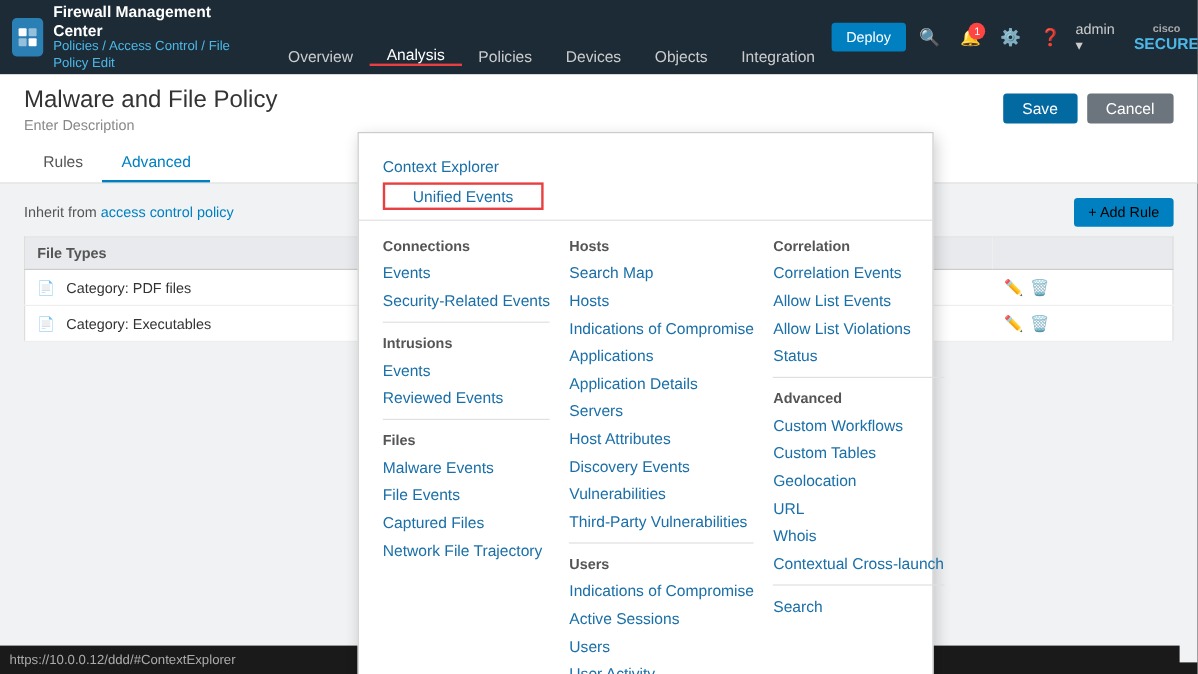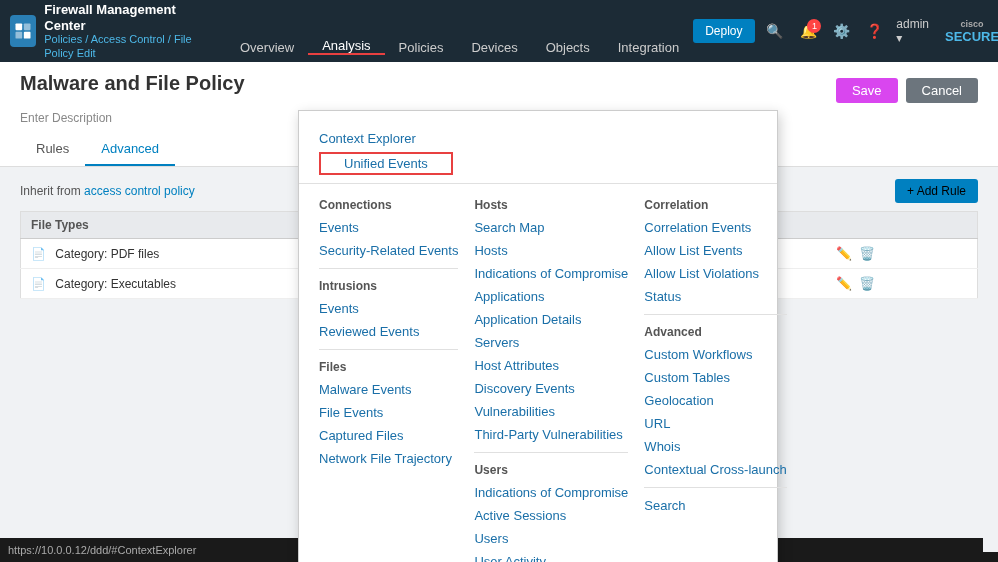--- a/index.html
+++ b/index.html
@@ -152,23 +152,23 @@
 
     
     .page-header {
       background: #fff;
       padding: 10px 20px 0 20px;
       border-bottom: 1px solid #ddd;
     }
 
     .page-title {
       font-size: 20px;
-      font-weight: bold;
+      font-weight: normal;
       color: #333;
-      margin-bottom: 16px;
+      margin-bottom: 2px;
     }
 
     .page-desc {
       font-size: 12px;
       color: #888;
       margin-bottom: 8px;
     }
 
     .page-tabs {
       display: flex;
@@ -397,21 +397,21 @@
 
 <div class="main-content">
 
   <div class="page-header">
     <div style="display:flex;justify-content:space-between;align-items:flex-start;">
       <div>
         <div class="page-title">Malware and File Policy</div>
         <div class="page-desc">Enter Description</div>
       </div>
       <div style="display:flex;gap:8px;padding-top:6px;">
-        <button style="background:#d946ef;color:#fff;border:none;padding:5px 16px;border-radius:3px;cursor:pointer;font-size:13px;">Save</button>
+        <button style="background:#0369a1;color:#fff;border:none;padding:5px 16px;border-radius:3px;cursor:pointer;font-size:13px;">Save</button>
         <button style="background:#6c757d;color:#fff;border:none;padding:5px 16px;border-radius:3px;cursor:pointer;font-size:13px;">Cancel</button>
       </div>
     </div>
     <div class="page-tabs">
       <div class="page-tab"><span>Rules</span></div>
       <div class="page-tab active"><span>Advanced</span></div>
     </div>
   </div>
 
   <div class="table-area">

